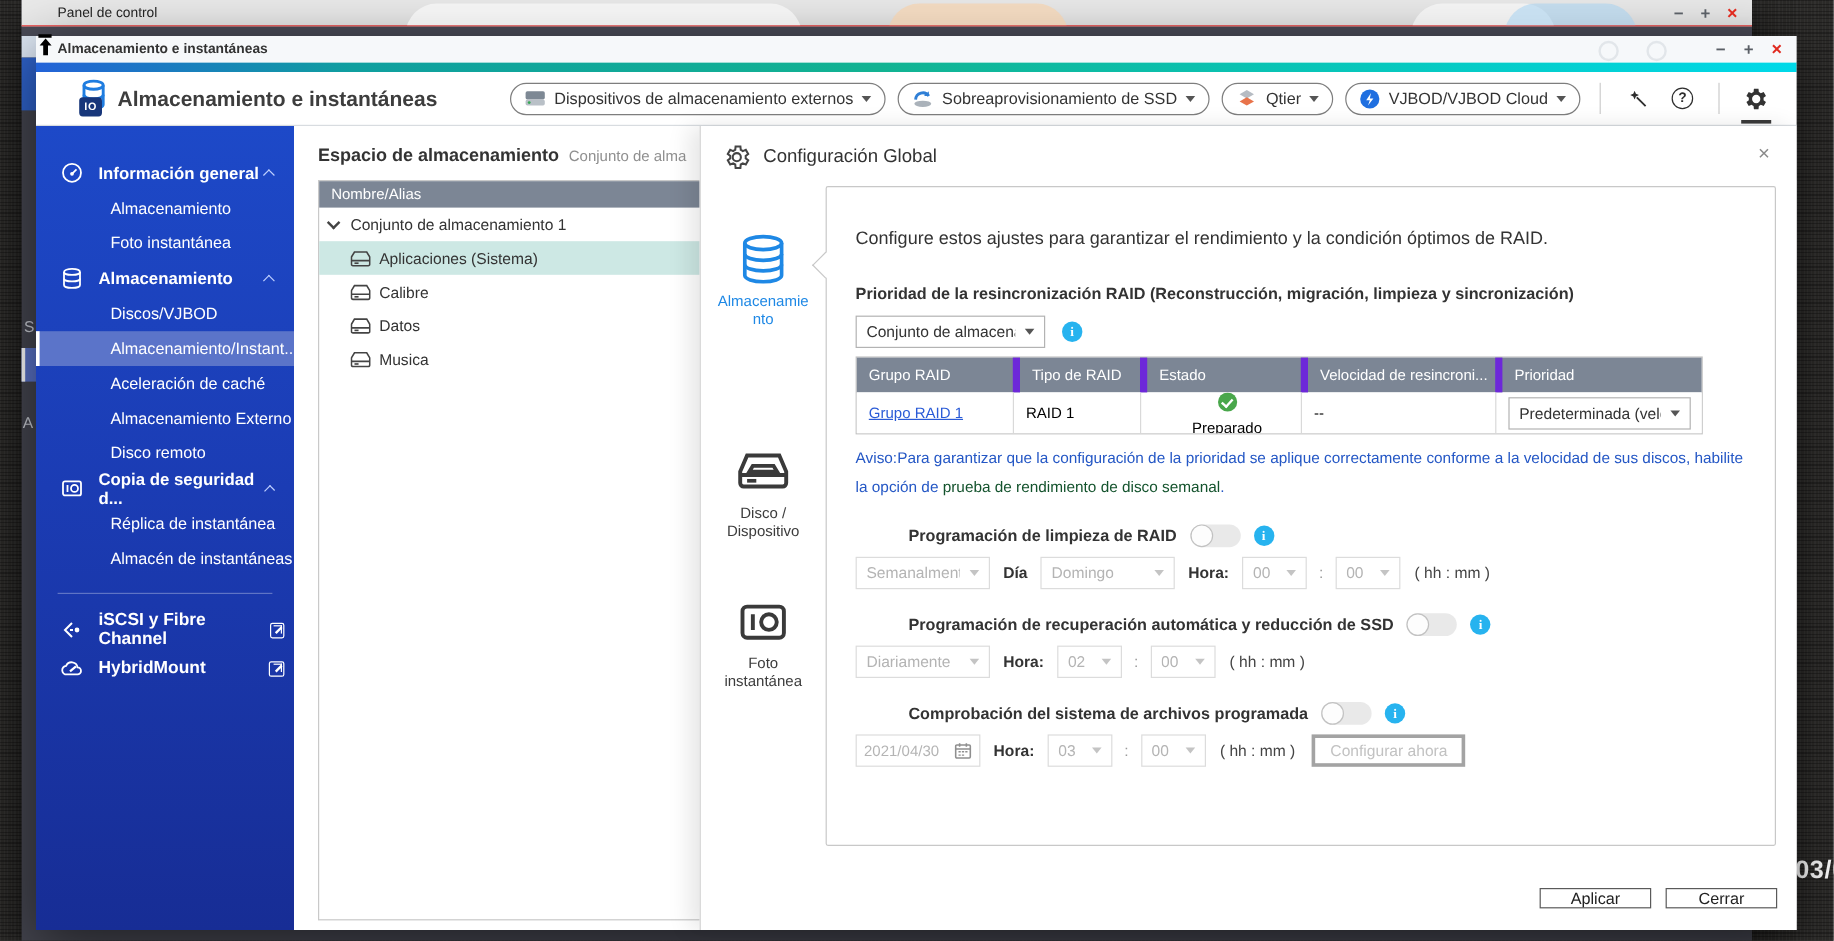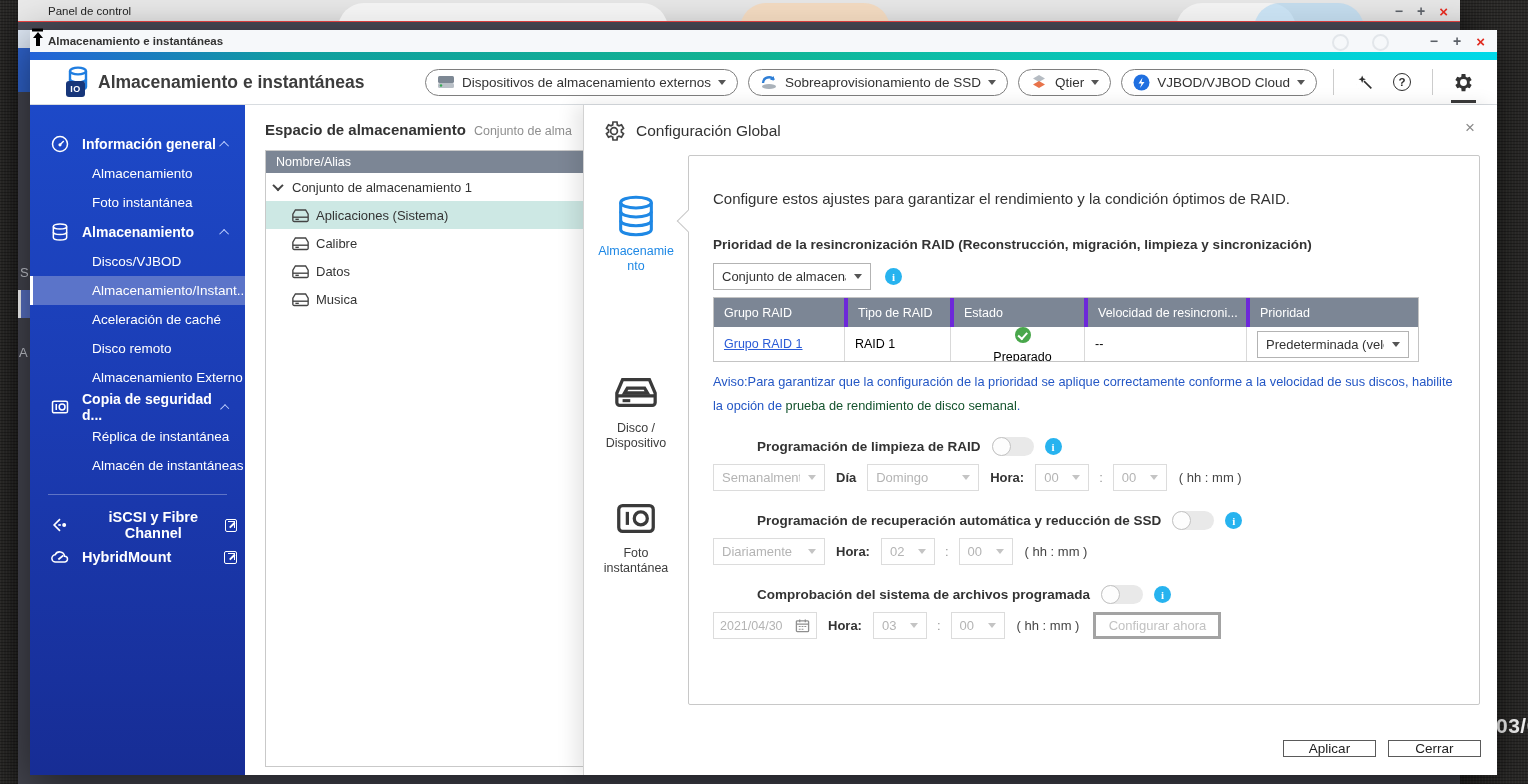--- a/index.html
+++ b/index.html
@@ -59,21 +59,21 @@
 
   
   .sidebar { position:relative; width:215px; flex:none; background:linear-gradient(180deg,#1d49c8 0%,#1b3cb4 45%,#172d95 100%); color:#fff; padding-top:24px; overflow:hidden; }
   .sb-group { display:flex; align-items:center; height:30px; padding:0 16px 0 20px; font-size:14px; font-weight:600; cursor:pointer; }
   .sb-gicon { width:20px; height:20px; margin-right:12px; flex:none; color:#fff; }
   .sb-chevron { margin-left:auto; width:7px; height:7px; border-left:1.6px solid #bfd0ff; border-top:1.6px solid #bfd0ff; transform:rotate(45deg) translateY(2px); }
   .sb-item { display:flex; align-items:center; height:29px; padding-left:62px; font-size:13.5px; color:#fff; cursor:pointer; position:relative; }
   .sb-item.selected { background:#5b74c9; }
   .sb-item.selected::before { content:""; position:absolute; left:0; top:0; bottom:0; width:3px; background:#fff; }
   .sb-divider { height:1px; background:rgba(255,255,255,.3); margin:14px 18px; }
-  .sb-link { display:flex; align-items:center; height:32px; padding:0 8px 0 20px; font-size:14.5px; font-weight:600; cursor:pointer;text-align:center; }
+  .sb-link { display:flex; align-items:center; height:32px; padding:0 8px 0 20px; font-size:14.5px; font-weight:600; cursor:pointer; }
   .ext-icon { margin-left:auto; position:relative; width:13px; height:13px; border:1.6px solid #fff; border-radius:2px; }
   .ext-icon::after { content:""; position:absolute; right:1px; top:1px; width:6px; height:6px; border-top:1.6px solid #fff; border-right:1.6px solid #fff; }
   .ext-icon::before { content:""; position:absolute; right:2px; top:2px; width:7px; height:1.6px; background:#fff; transform:rotate(-45deg); transform-origin:right top; }
 
   
   .storage-panel { position:relative; flex:1; background:#fff; overflow:hidden; }
   .sp-titlerow { display:flex; align-items:baseline; margin:16px 0 0 20px; white-space:nowrap; overflow:hidden; }
   .sp-title { font-size:15px; font-weight:700; color:#333; }
   .sp-subtitle { margin-left:8px; font-size:12.5px; color:#8f8f8f; }
   .space-table { position:absolute; left:20px; right:0; top:45px; bottom:8px; border:1px solid #c9c9c9; background:#fff; }
@@ -113,21 +113,21 @@
   .dd { display:inline-flex; align-items:center; justify-content:space-between; height:27px; border:1px solid #b3b3b3; background:#fff; padding:0 8px; font-size:13px; color:#333; cursor:pointer; flex:none; }
   .dd span { overflow:hidden; white-space:nowrap; }
   .dd .caret-down { margin-left:8px; }
   .dd.disabled { border-color:#dcdcdc; color:#b4b4b4; cursor:default; }
   .dd.disabled .caret-down { border-top-color:#c4c4c4; }
 
   .info-icon { width:17px; height:17px; border-radius:50%; background:#27b3ef; color:#fff; font-size:11px; font-weight:bold; font-family:"Liberation Serif", serif; display:flex; align-items:center; justify-content:center; cursor:pointer; flex:none; }
 
   .raid-table { margin-top:7px; width:706px; border:1px solid #c4c4c4; font-size:12.5px; }
   .rt-header { display:flex; height:29px; background:#7c8695; color:#fff; align-items:center; }
-  .rt-header > div { padding-left:10px; overflow:hidden; white-space:nowrap; border-left:4px solid #6d28d9; height:100%; display:flex; align-items:center; }
+  .rt-header > div { padding-left:10px; overflow:hidden; white-space:nowrap; border-left:6px solid #6d28d9; height:100%; display:flex; align-items:center; }
   .rt-header > div:first-child { border-left:none; }
   .rt-row { display:flex; height:34px; background:#fff; align-items:center; }
   .rt-row > div { padding-left:10px; height:100%; display:flex; align-items:center; border-left:1px solid #d9d9d9; overflow:hidden; white-space:nowrap; }
   .rt-row > div:first-child { border-left:none; }
   .c1 { width:130px; } .c2 { width:106px; } .c3 { width:134px; } .c4 { width:162px; } .c5 { flex:1; }
   .raid-link { color:#2a5bd7; text-decoration:underline; cursor:pointer; }
   .rt-status { gap:7px;flex-direction:column; }
   .notice { margin-top:8px; width:745px; font-size:12.8px; line-height:1.85; color:#2457c5; }
   .notice a { color:#14532d; cursor:pointer; }
 
@@ -292,24 +292,24 @@
       <div class="sb-item">
           <span>Discos/VJBOD</span>
         </div>
       <div class="sb-item selected">
           <span>Almacenamiento/Instant...</span>
         </div>
       <div class="sb-item">
           <span>Aceleración de caché</span>
         </div>
       <div class="sb-item">
+          <span>Almacenamiento Externo</span>
+        </div>
+      <div class="sb-item">
           <span>Disco remoto</span>
-        </div>
-      <div class="sb-item">
-          <span>Almacenamiento Externo</span>
         </div>
 
       <div class="sb-group">
         <svg class="sb-gicon" viewBox="0 0 24 24" fill="none" stroke="#fff" stroke-width="1.8">
           <rect x="3" y="5" width="18" height="14" rx="2"></rect>
             <circle cx="14.5" cy="12" r="3.5"></circle>
             <path d="M7.5 8.5v7"></path>
         </svg>
         <span>Copia de seguridad d...</span>
         <span class="sb-chevron"></span>

